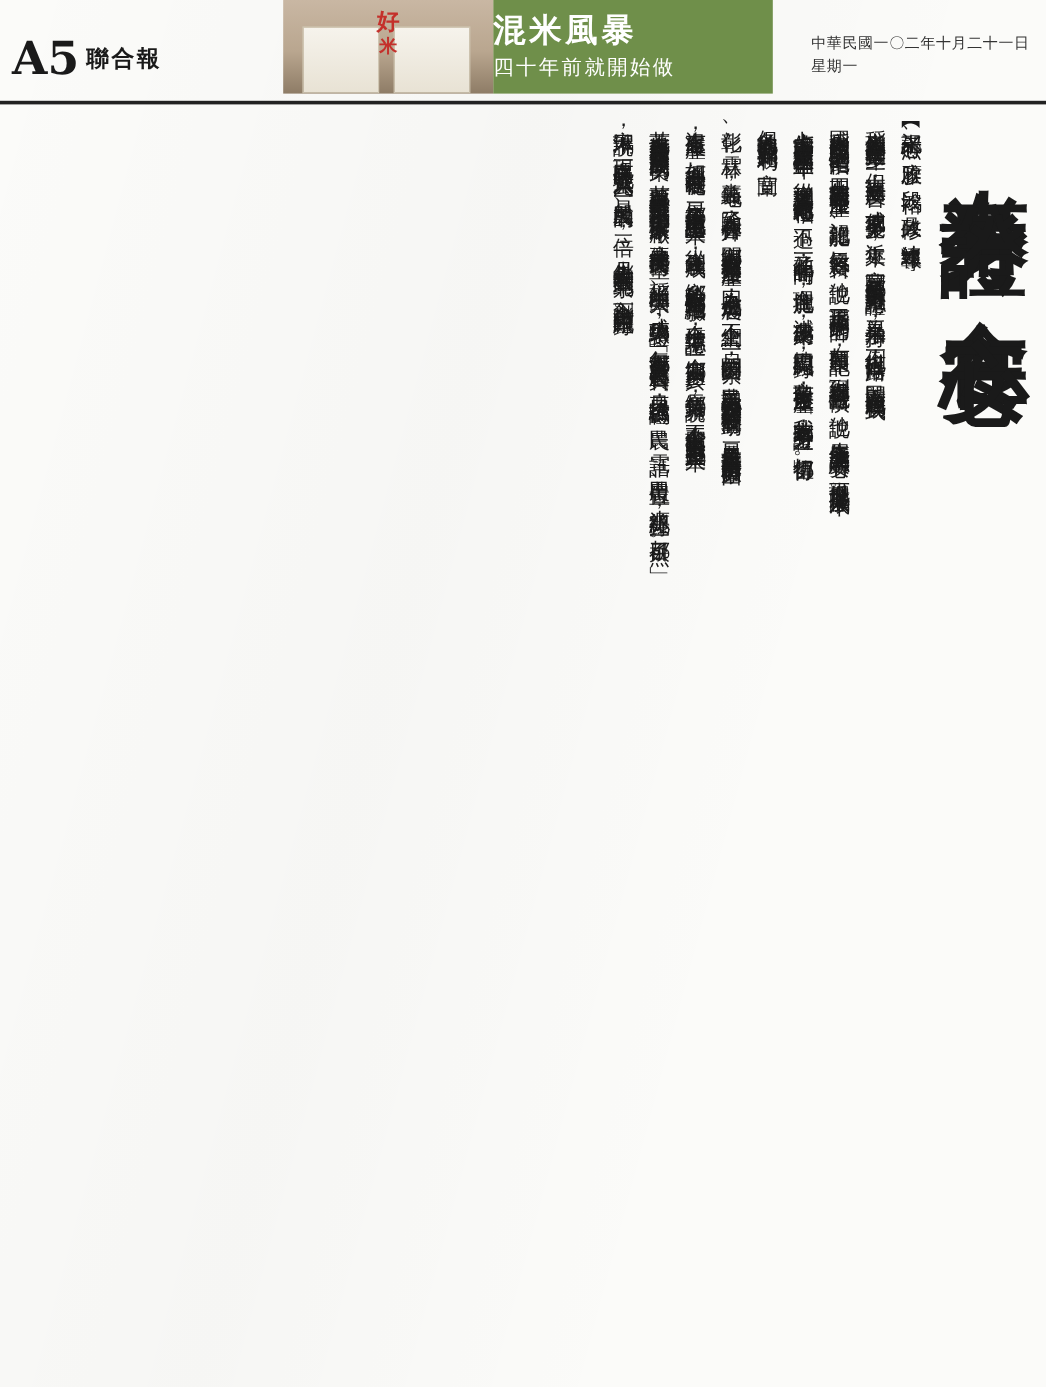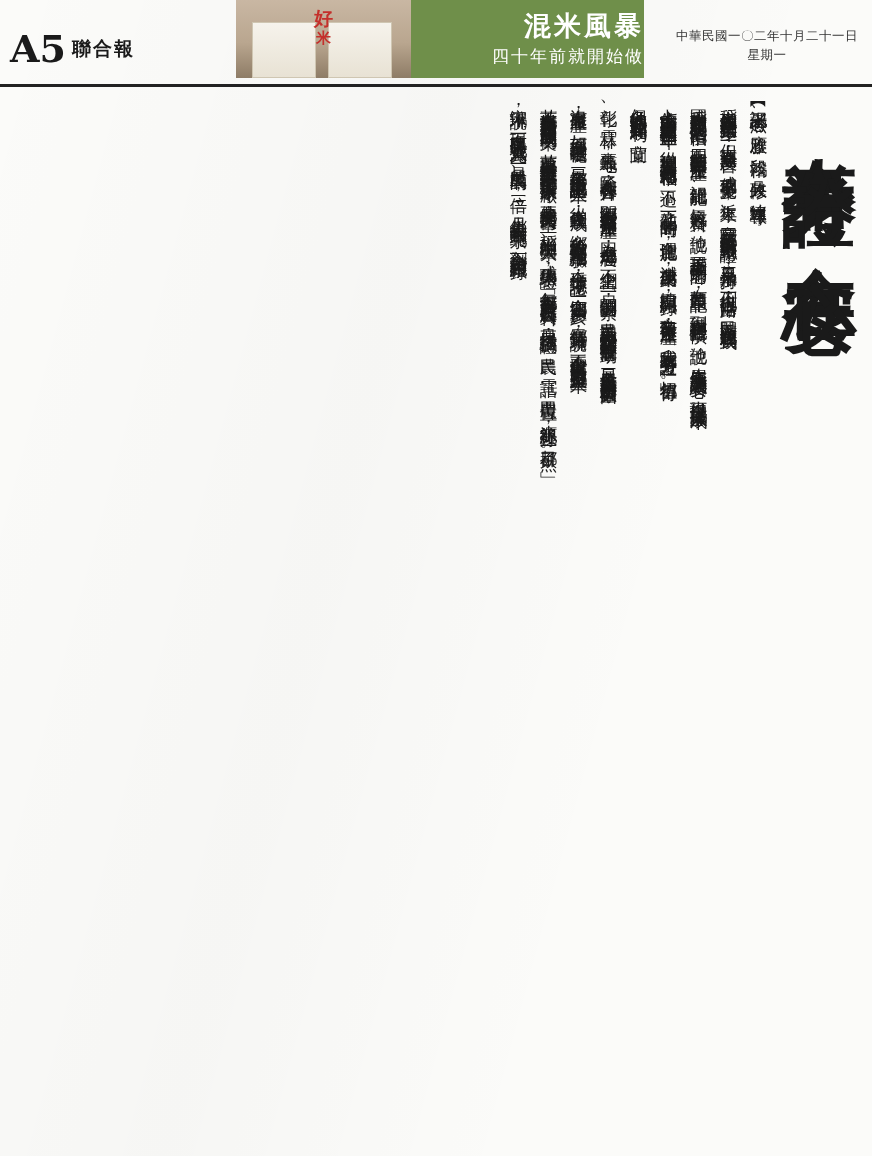--- a/index.html
+++ b/index.html
@@ -94,42 +94,42 @@
     font-family: "DejaVu Serif", "Liberation Serif", serif;
   }
   .photo-strip .bag-text .small { font-size: 15px; display:block; }
 
   .banner {
     flex: 1;
     background: #6f8f4a;
     color: #ffffff;
     display: flex;
     flex-direction: column;
-    align-items: flex-end;
+    align-items: flex-start;
     justify-content: center;
     padding: 4px 0 2px 0;
     box-sizing: border-box;
   }
   .banner-title {
     font-size: 27px;
     font-weight: bold;
     letter-spacing: 3px;
     line-height: 1.05;
   }
   .banner-sub {
     font-size: 17px;
     letter-spacing: 2px;
     margin-top: 4px;
   }
 
   .masthead-right {
     position: absolute;
     right: 14px;
     top: 26px;
-    text-align: center;
+    text-align: left;
     font-size: 12.5px;
     line-height: 1.55;
     color: #333;
     letter-spacing: 0.5px;
   }
 
   .rule {
     height: 3px;
     background: #222;
     margin: 0 0 0 0;

